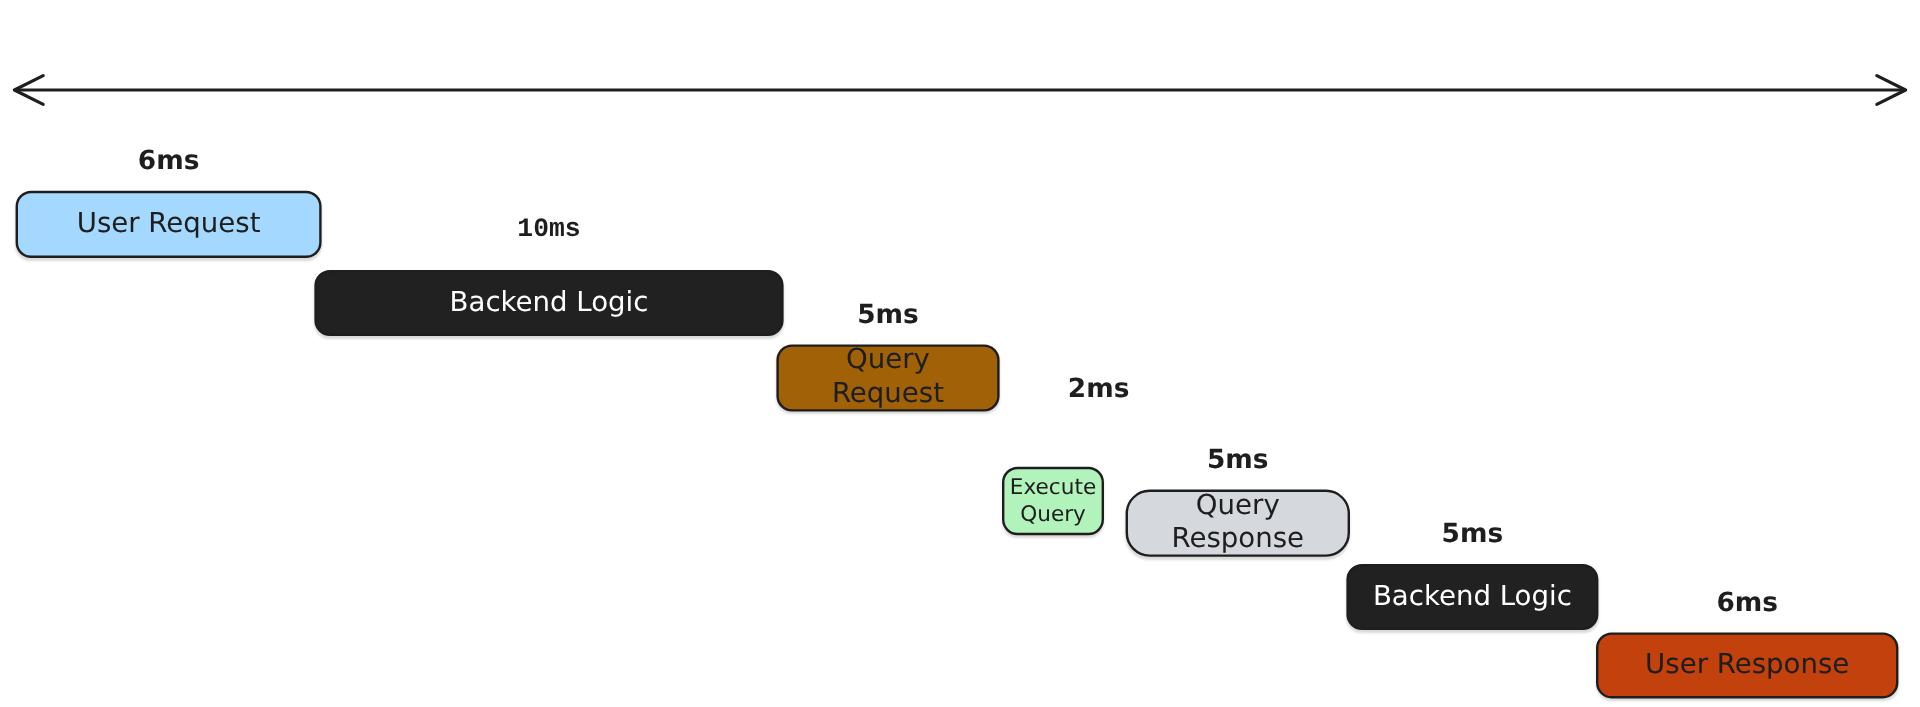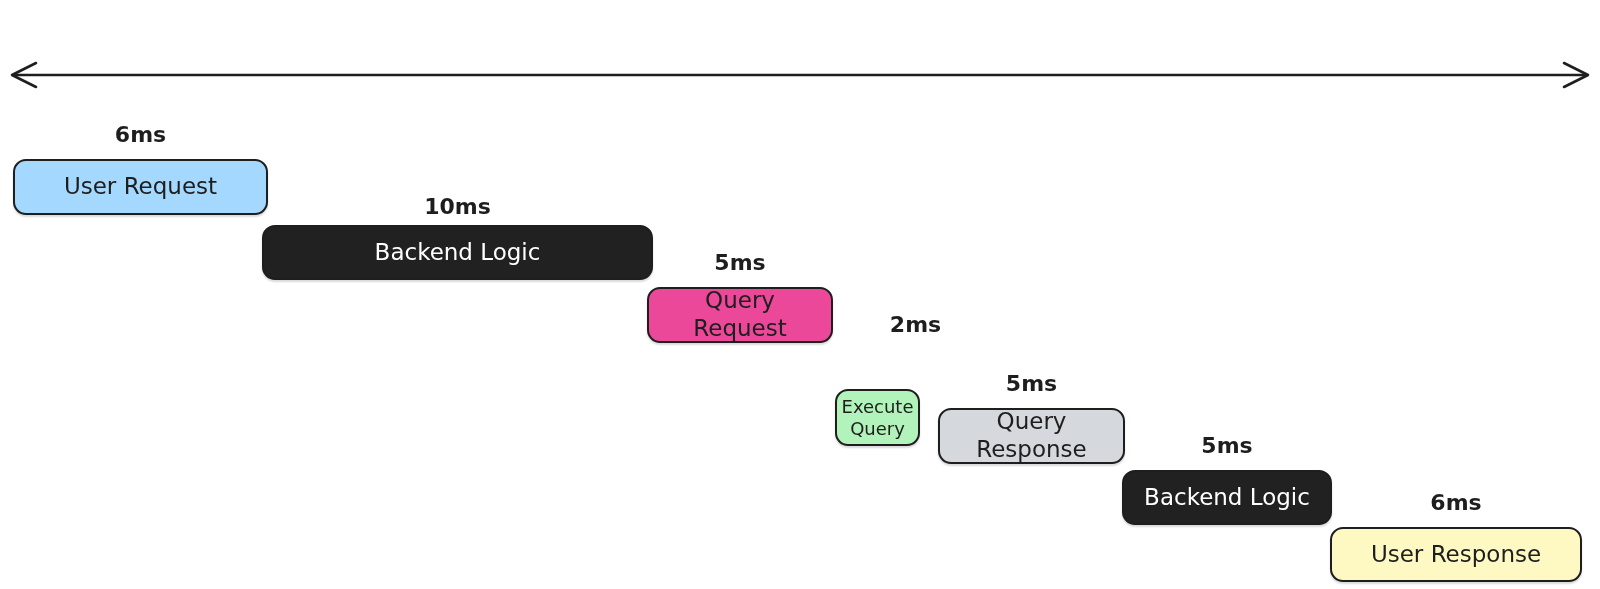--- a/index.html
+++ b/index.html
@@ -66,27 +66,27 @@
 
   <svg class="arrow-svg" viewBox="0 0 1600 40" xmlns="http://www.w3.org/2000/svg">
     <line x1="14" y1="18" x2="1586" y2="18" stroke="#1e1e1e" stroke-width="2.6" stroke-linecap="round"></line>
     <path d="M36 6 L12 18 L36 30" fill="none" stroke="#1e1e1e" stroke-width="2.6" stroke-linecap="round" stroke-linejoin="round"></path>
     <path d="M1564 6 L1588 18 L1564 30" fill="none" stroke="#1e1e1e" stroke-width="2.6" stroke-linecap="round" stroke-linejoin="round"></path>
   </svg>
 
   <div id="bars">
       <div class="dur" style="left: 13px; top: 113px; width: 255px;">6ms</div>
       <div class="bar" style="left: 13px; top: 159px; width: 255px; height: 56px; background: rgb(165, 216, 255); color: rgb(30, 30, 30);">User Request</div>
-      <div class="dur" style="left: 262px; top: 185px; width: 391px;">10ms</div>
+      <div class="dur" style="left: 262px; top: 170px; width: 391px; font-family: Liberation Mono, monospace;">10ms</div>
       <div class="bar" style="left: 262px; top: 225px; width: 391px; height: 55px; background: rgb(33, 33, 33); color: rgb(255, 255, 255);">Backend Logic</div>
       <div class="dur" style="left: 647px; top: 241px; width: 186px;">5ms</div>
-      <div class="bar" style="left: 647px; top: 287px; width: 186px; height: 56px; background: #ec4899; color: rgb(30, 30, 30);">Query Request</div>
+      <div class="bar" style="left: 647px; top: 287px; width: 186px; height: 56px; background: #a16207; color: rgb(30, 30, 30);">Query Request</div>
       <div class="dur" style="left: 873px; top: 303px; width: 85px;">2ms</div>
       <div class="bar narrow" style="left: 835px; top: 349px; width: 85px; height: 57px; background: rgb(178, 242, 187); color: rgb(30, 30, 30); margin-top: 40px;">Execute Query</div>
       <div class="dur" style="left: 938px; top: 362px; width: 187px;">5ms</div>
-      <div class="bar" style="left: 938px; top: 408px; width: 187px; height: 56px; background: rgb(213, 216, 220); color: rgb(30, 30, 30);">Query Response</div>
+      <div class="bar" style="left: 938px; top: 408px; width: 187px; height: 56px; background: rgb(213, 216, 220); color: rgb(30, 30, 30); border-radius: 20px;">Query Response</div>
       <div class="dur" style="left: 1122px; top: 424px; width: 210px;">5ms</div>
       <div class="bar" style="left: 1122px; top: 470px; width: 210px; height: 55px; background: rgb(33, 33, 33); color: rgb(255, 255, 255);">Backend Logic</div>
       <div class="dur" style="left: 1330px; top: 481px; width: 252px;">6ms</div>
-      <div class="bar" style="left: 1330px; top: 527px; width: 252px; height: 55px; background: #fef9c3; color: rgb(30, 30, 30);">User Response</div>
+      <div class="bar" style="left: 1330px; top: 527px; width: 252px; height: 55px; background: #c2410c; color: rgb(30, 30, 30);">User Response</div>
     </div>
 
 </div>
 
 </body></html>

